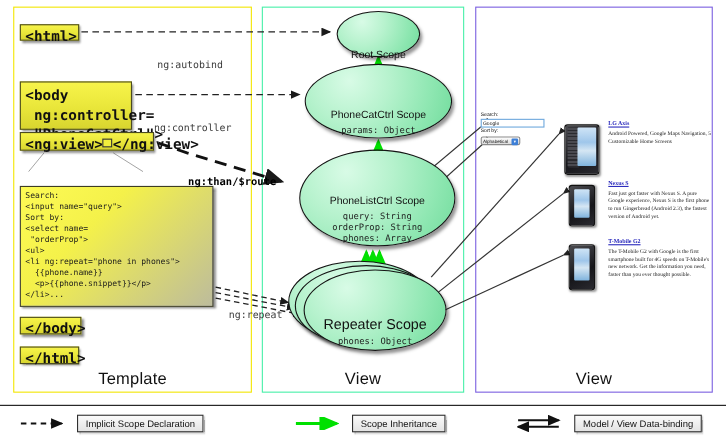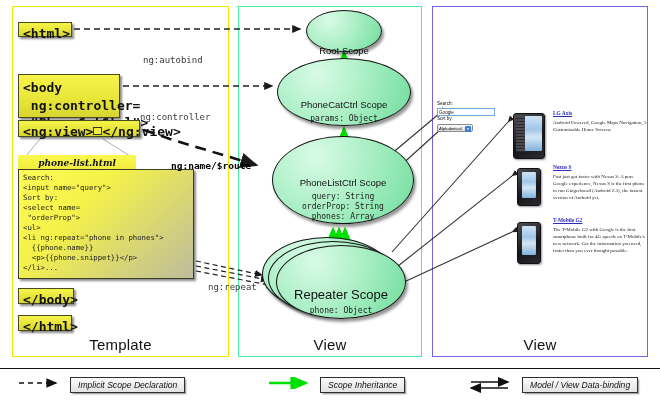--- a/index.html
+++ b/index.html
@@ -106,21 +106,21 @@
            text-decoration:underline;display:block;font-weight:bold;}
   .entry p{margin:2.5px 0 0 0;font-family:"Liberation Serif",serif;
            font-size:5px;line-height:1.45;color:#1a1a1a;}
   #en1{left:553px;top:110px;}
   #en2{left:553px;top:164px;}
   #en3{left:553px;top:217px;}
 
   
   #legend{position:absolute;left:0;top:368px;width:660px;height:37px;
           border-top:1.4px solid #111;background:#fff;}
-  .lg-item{position:absolute;top:8px;display:flex;gap:6px;font-style:italic;}
+  .lg-item{position:absolute;top:8px;display:flex;align-items:center;gap:6px;}
   .lg-box{border:1.3px solid #2f2f2f;background:linear-gradient(180deg,#fbfbfb,#e3e3e3);
           box-shadow:1.5px 1.5px 1.5px rgba(0,0,0,.35);
           font-size:8.6px;color:#111;padding:2px 7px;white-space:nowrap;}
   #lg1{left:18px;} #lg2{left:268px;} #lg3{left:470px;}
 
   svg.ov{position:absolute;left:0;top:0;width:660px;height:405px;
          pointer-events:none;overflow:visible;}
 </style>
 </head>
 <body>
@@ -178,39 +178,38 @@
   </svg>
 
   <div class="tag" id="tag-html">&lt;html&gt;</div>
   <div class="tag" id="tag-body">&lt;body
  ng:controller=
  "PhoneCatCtrl"&gt;</div>
 
   <div class="tag" id="tag-ngview"><span>&lt;ng:view&gt;</span><span class="ngv-box"></span><span>&lt;/ng:view&gt;</span></div>
 
   <div id="note">
-    <div id="note-head">phone-list.html</div>
     <div id="note-body">Search:
 &lt;input name="query"&gt;
 Sort by:
 &lt;select name=
  "orderProp"&gt;
 &lt;ul&gt;
 &lt;li ng:repeat="phone in phones"&gt;
   {{phone.name}}
   &lt;p&gt;{{phone.snippet}}&lt;/p&gt;
 &lt;/li&gt;...</div>
   </div>
 
   <div class="tag" id="tag-bodyend">&lt;/body&gt;</div>
   <div class="tag" id="tag-htmlend">&lt;/html&gt;</div>
 
   <div class="conn-label" id="lbl-autobind">ng:autobind</div>
   <div class="conn-label" id="lbl-controller">ng:controller</div>
-  <div class="conn-label" id="lbl-route">ng:name/$route</div>
+  <div class="conn-label" id="lbl-route">ng:than/$route</div>
   <div class="conn-label" id="lbl-repeat">ng:repeat</div>
 
   <div class="scope" id="sc-root">
     <div class="nm">Root
 Scope</div>
   </div>
 
   <div class="scope" id="sc-catctrl">
     <div class="nm">PhoneCatCtrl
 Scope</div>
@@ -223,21 +222,21 @@
     <div class="pr">query: String
 orderProp: String
 phones: Array</div>
   </div>
 
   <div class="scope" id="sc-rep1"></div>
   <div class="scope" id="sc-rep2"></div>
   <div class="scope" id="sc-rep3">
     <div class="nm">Repeater
 Scope</div>
-    <div class="pr">phone: Object</div>
+    <div class="pr">phones: Object</div>
   </div>
 
   <div id="browser">
     <span class="bl">Search:</span>
     <div id="searchbox">Google</div>
     <span class="bl">Sort by:</span>
     <div id="sortsel">
       <span>Alphabetical</span>
       <span class="arrow">▾</span>
     </div>

